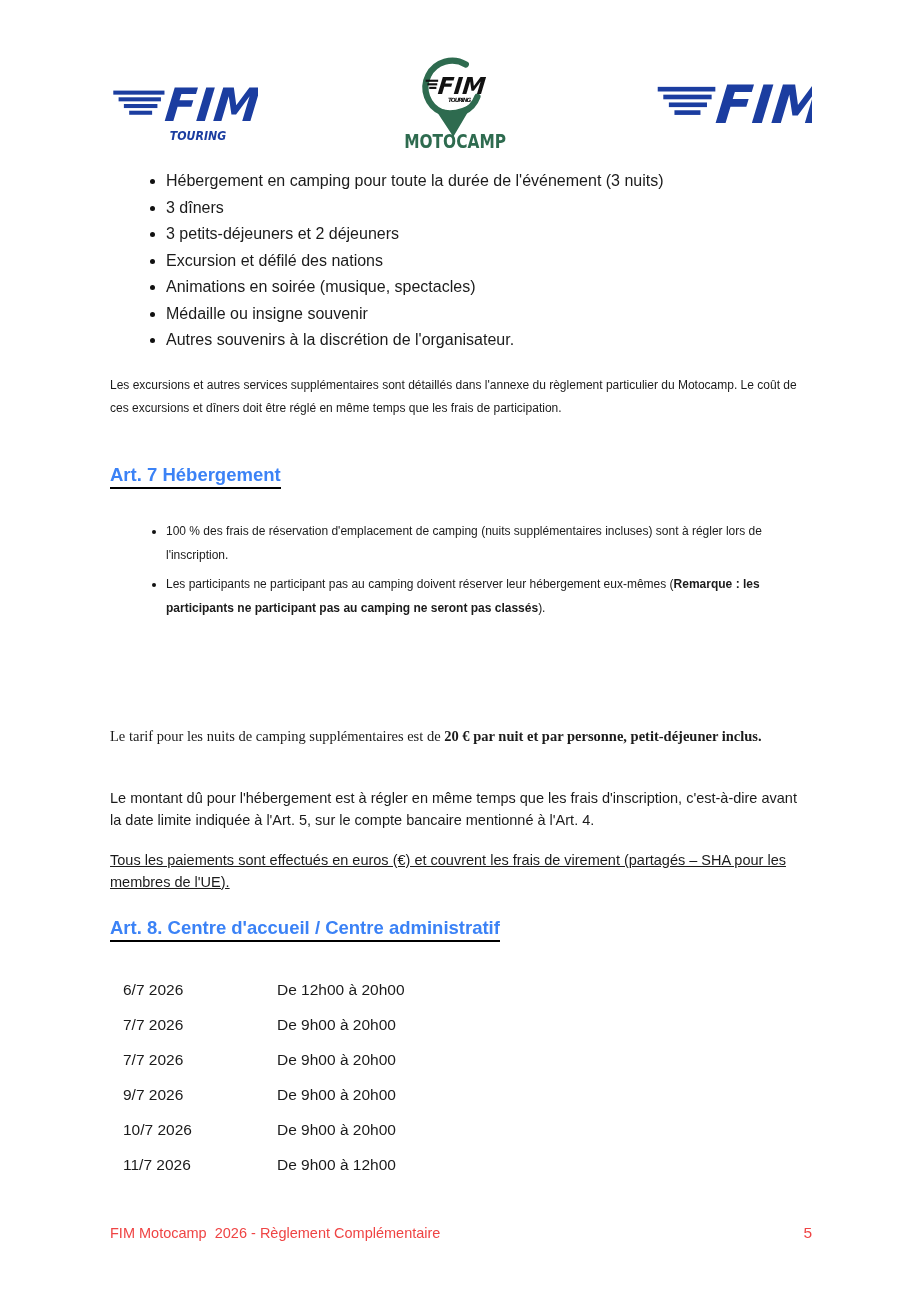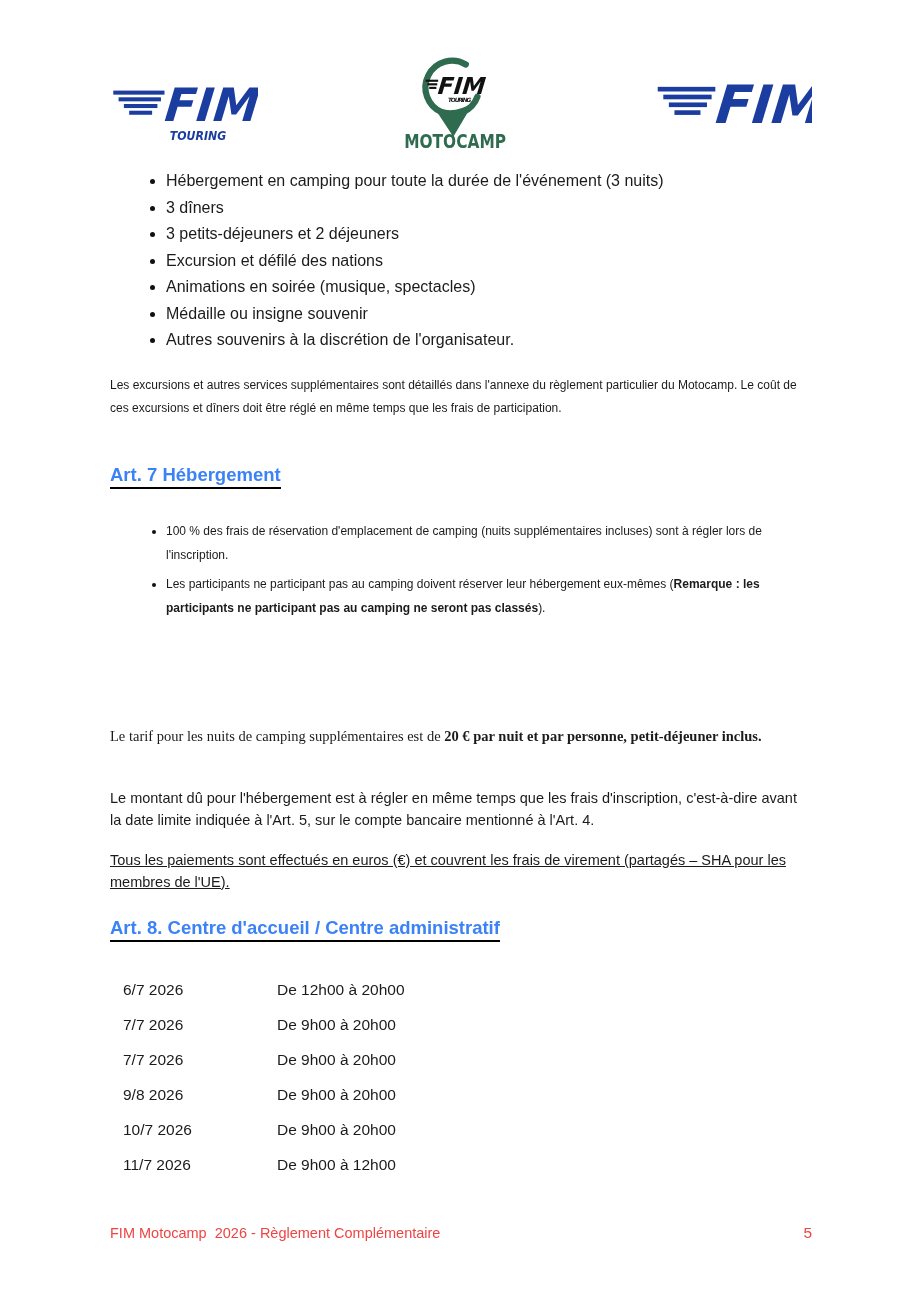--- a/index.html
+++ b/index.html
@@ -163,21 +163,21 @@
     </div>
     <div class="schedule-row">
       <span class="schedule-date">7/7 2026</span>
       <span class="schedule-hours">De 9h00 à 20h00</span>
     </div>
     <div class="schedule-row">
       <span class="schedule-date">7/7 2026</span>
       <span class="schedule-hours">De 9h00 à 20h00</span>
     </div>
     <div class="schedule-row">
-      <span class="schedule-date">9/8 2026</span>
+      <span class="schedule-date">9/7 2026</span>
       <span class="schedule-hours">De 9h00 à 20h00</span>
     </div>
     <div class="schedule-row">
       <span class="schedule-date">10/7 2026</span>
       <span class="schedule-hours">De 9h00 à 20h00</span>
     </div>
     <div class="schedule-row">
       <span class="schedule-date">11/7 2026</span>
       <span class="schedule-hours">De 9h00 à 12h00</span>
     </div>

